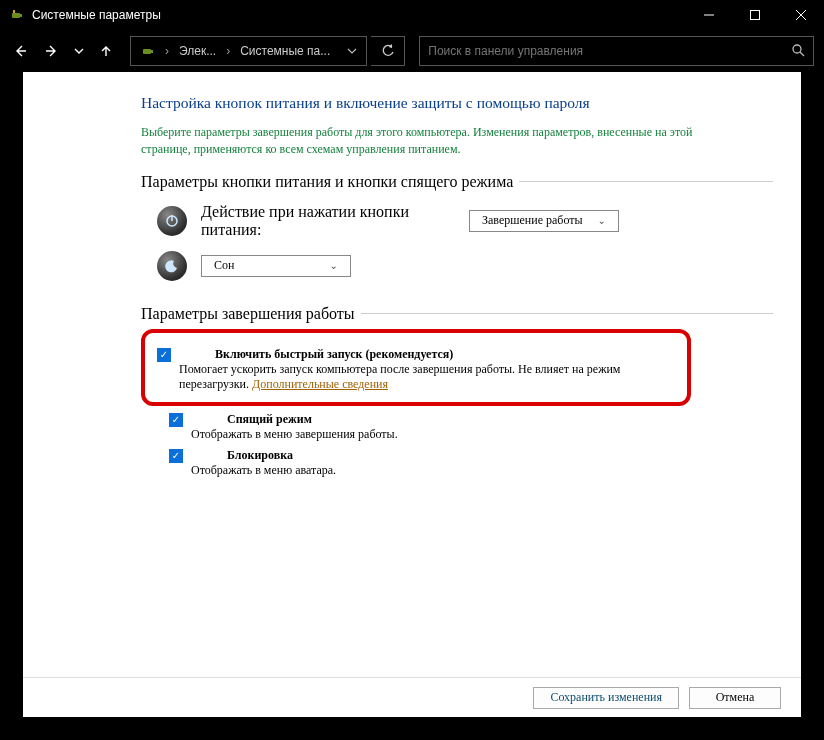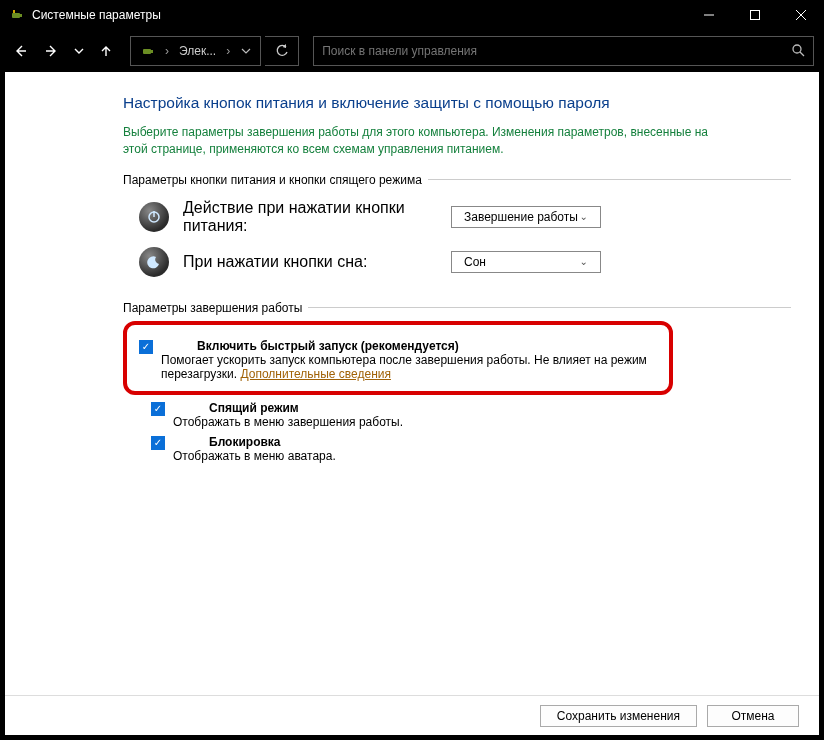--- a/index.html
+++ b/index.html
@@ -79,41 +79,41 @@
     flex: 1;
     background: transparent;
     border: none;
     color: #5eead4;
     font-size: 12px;
     outline: none;
   }
   .search .sicon { color:#bbb; margin-left: 6px; }
   
   .client {
-    margin: 5px;
+    margin: 23px;
     margin-top: 0;
     flex: 1;
     background: #fff;
     position: relative;
-    display:flex; flex-direction: column;
+    display:flex; flex-direction: column; font-family: Liberation Serif, serif;
   }
   .content {
     padding: 22px 28px 10px 118px;
     flex:1;
     color: #000;
   }
   .page-title {
     color: #0a3f8c;
     font-size: 15.5px;
     font-weight: 400;
     margin-bottom: 12px;
   }
   .intro { font-size: 12px; color: #15803d; line-height: 1.45; margin-bottom: 14px; max-width: 600px;}
   .section-label {
-    font-size: 12px; color: #000;
+    font-size: 16px; color: #000;
     display:flex; align-items:center; gap:6px;
     margin-top: 6px;
   }
   .section-label .line { flex:1; height:1px; background:#ccc; }
   .row {
     display:flex; align-items:center;
     margin-top: 12px;
     gap: 14px;
   }
   .row .ricon {
@@ -167,21 +167,21 @@
   }
   .btn {
     height: 22px;
     min-width: 92px;
     padding: 0 16px;
     border: 1px solid #aaa;
     background: #fdfdfd;
     font-size: 12px;
     display:flex; align-items:center; justify-content:center;
   }
-  .btn.disabled { color:#000000; }
+  .btn.disabled { color:#0c4a6e; }
 </style>
 </head>
 <body>
 
 <div class="window">
 
   <div class="titlebar">
     <span class="app-icon">
       <svg width="16" height="16" viewBox="0 0 16 16">
           <rect x="4" y="6" width="8" height="5" rx="1" fill="#6b8e23"></rect>
@@ -233,20 +233,21 @@
     <div class="addr">
       <span class="seg">
         <svg width="16" height="16" viewBox="0 0 16 16">
             <rect x="4" y="6" width="8" height="5" rx="1" fill="#6b8e23"></rect>
             <rect x="12" y="7" width="2" height="3" fill="#6b8e23"></rect>
           </svg>
       </span>
       <span class="sep">›</span>
       <span class="seg">Элек...</span>
       <span class="sep">›</span>
+      <span class="seg">Системные па...</span>
       <span class="expand">
         <svg width="10" height="10" viewBox="0 0 10 10">
             <path d="M1 3 L5 7 L9 3" stroke="#bbb" stroke-width="1.2" fill="none"></path>
           </svg>
       </span>
     </div>
     <div class="refresh">
       <svg width="14" height="14" viewBox="0 0 14 14">
           <path d="M11 3 A5 5 0 1 0 12 8" stroke="#ccc" stroke-width="1.3" fill="none"></path>
           <path d="M11 0 L11 4 L7.5 3" fill="#ccc"></path>
@@ -288,21 +289,20 @@
           <span class="chev">⌄</span>
         </div>
       </div>
 
       <div class="row">
         <span class="ricon">
           <svg width="16" height="16" viewBox="0 0 16 16">
               <path d="M10 3 A6 6 0 1 0 13 10 A4.5 4.5 0 0 1 10 3" fill="#cfe8ff"></path>
             </svg>
         </span>
-        <span class="rlabel">При нажатии кнопки сна:</span>
         <div class="combo">
           <span>Сон</span>
           <span class="chev">⌄</span>
         </div>
       </div>
 
       <div class="section-label shut">
         <span>Параметры завершения работы</span>
         <span class="line"></span>
       </div>

